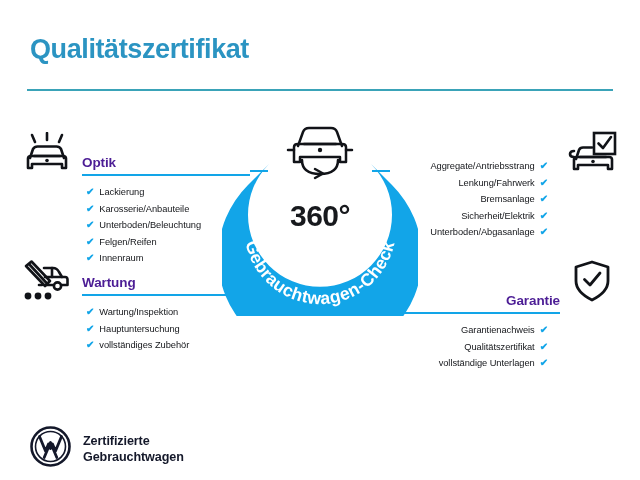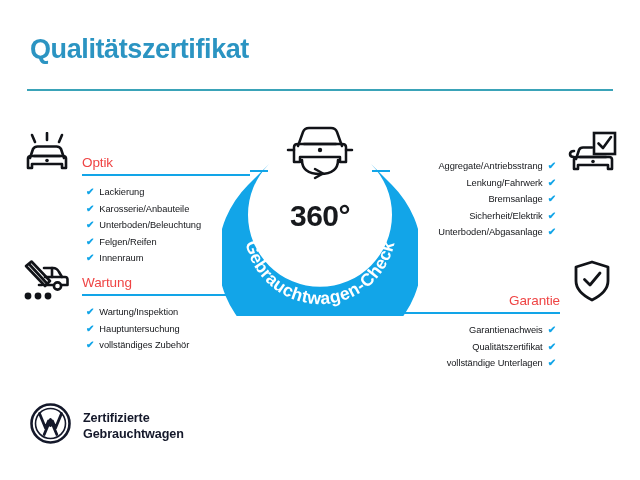--- a/index.html
+++ b/index.html
@@ -44,22 +44,22 @@
     position: absolute;
   }
   .sec-head {
     position: relative;
     height: 26px;
   }
   .sec-title {
     position: absolute;
     bottom: 2px;
     font-size: 13.5px;
-    font-weight: normal;
-    color: #ef4444;
+    font-weight: bold;
+    color: #4c1d95;
     white-space: nowrap;
     letter-spacing: -0.1px;
   }
   .sec-rule {
     position: absolute;
     height: 2px;
     background: #12a5e8;
   }
   .items {
     margin: 0;
@@ -82,21 +82,21 @@
   
   .left .sec-title { left: 0; }
   .left .sec-rule { left: 0; right: 0; bottom: -4px; }
   .left .items { margin-left: 4px; margin-top: 12px; }
   .left .items li { text-align: left; }
   .left .check { margin-right: 5px; }
 
   
   .right .sec-title { right: 0; }
   .right .sec-rule { left: 0; right: 0; bottom: -4px; }
-  .right .items { margin-right: 4px; margin-top: 12px; }
+  .right .items { margin-right: 12px; margin-top: 12px; }
   .right .items li { text-align: right; }
   .right .check { margin-left: 5px; }
 
   
   #sec-optik   { left: 82px;  top: 146px; width: 168px; }
   #sec-wartung { left: 82px;  top: 266px; width: 168px; }
   #sec-technik { left: 392px; top: 146px; width: 168px; }
   #sec-garantie{ left: 392px; top: 284px; width: 168px; }
 
   
@@ -144,21 +144,21 @@
   }
   #tick-l1 { left: 250px; top: 170px; width: 18px; }
   #tick-r1 { left: 372px; top: 170px; width: 18px; }
   #tick-l2 { left: 250px; top: 290px; width: 18px; }
   #tick-r2 { left: 372px; top: 290px; width: 18px; }
 
   
   .footer {
     position: absolute;
     left: 30px;
-    top: 403px;
+    top: 426px;
     display: flex;
     align-items: center;
     gap: 12px;
   }
   .footer-text {
     font-size: 12.6px;
     font-weight: bold;
     line-height: 16px;
     color: #14182a;
     letter-spacing: -0.1px;

